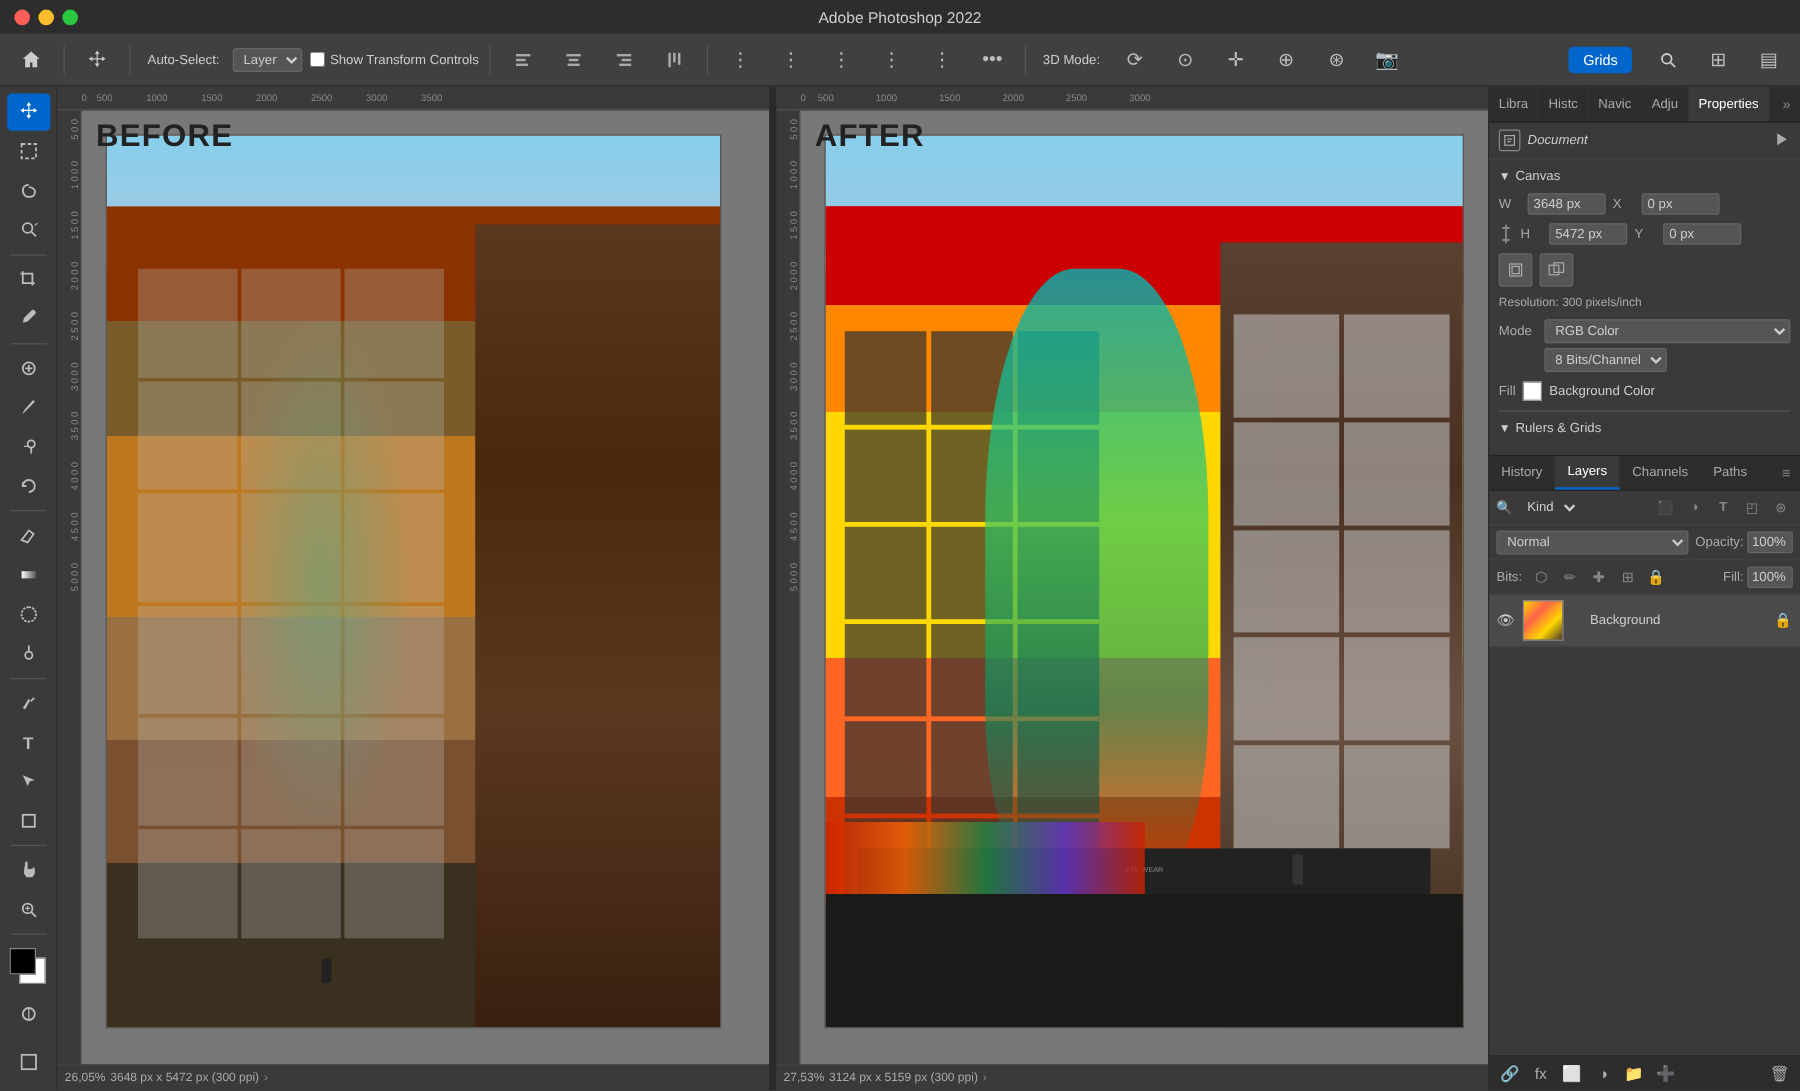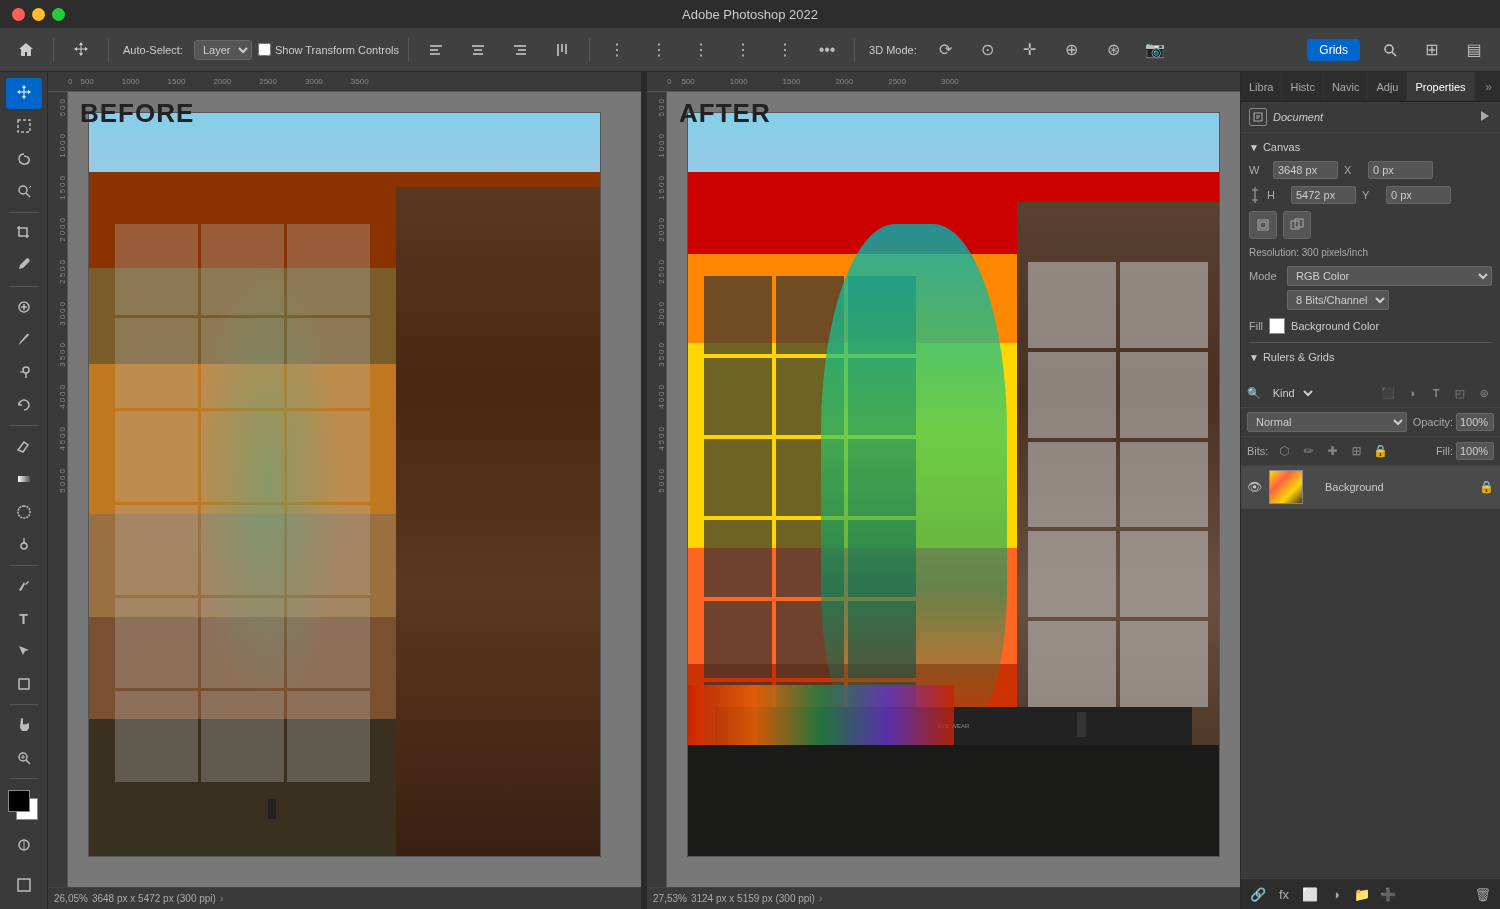--- a/index.html
+++ b/index.html
@@ -1048,20 +1048,35 @@
       <div class="panel-divider"></div>
 
       <div class="panel-section-header">
         <span style="font-size:10px;">▼</span>
         <span>Rulers &amp; Grids</span>
       </div>
     </div>
 
     <div id="layers-panel">
 
+      <div class="layers-tabs">
+        <div class="layers-tab">
+          <span>History</span>
+        </div>
+        <div class="layers-tab active">
+          <span>Layers</span>
+        </div>
+        <div class="layers-tab">
+          <span>Channels</span>
+        </div>
+        <div class="layers-tab">
+          <span>Paths</span>
+        </div>
+        <div class="layers-menu">≡</div>
+      </div>
 
       <div class="layers-search">
         <span class="layers-search-icon">🔍</span>
         <select class="toolbar-select" style="background:none;border:none;font-size:11px;color:#ccc;">
           <option>Kind</option>
         </select>
         <div class="layers-filter-icons">
           <div class="filter-icon">⬛</div>
           <div class="filter-icon">◑</div>
           <div class="filter-icon" style="font-weight:bold;">T</div>

